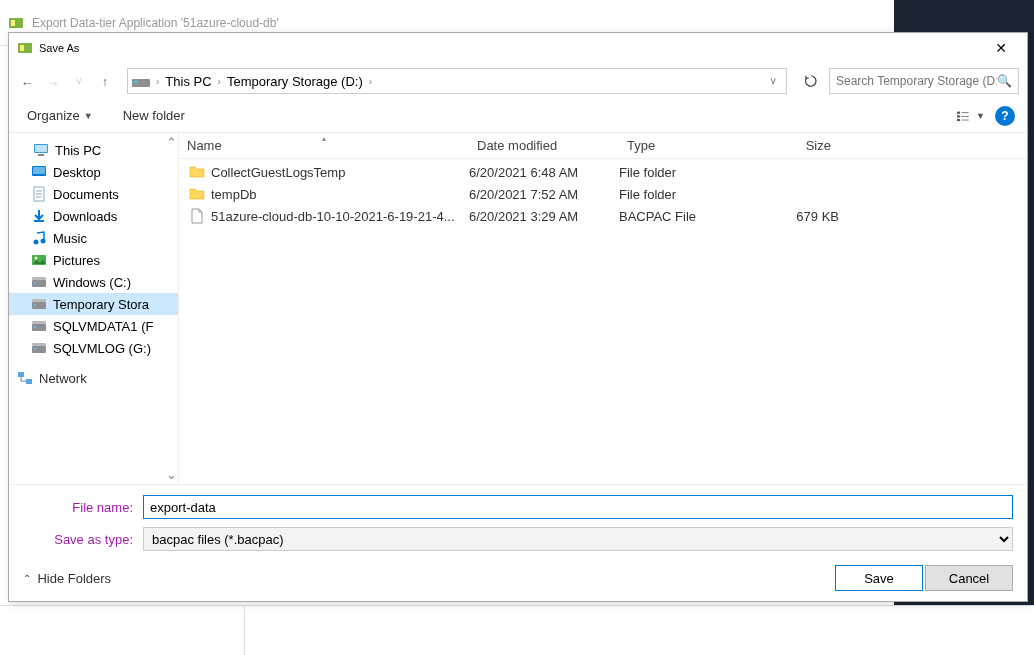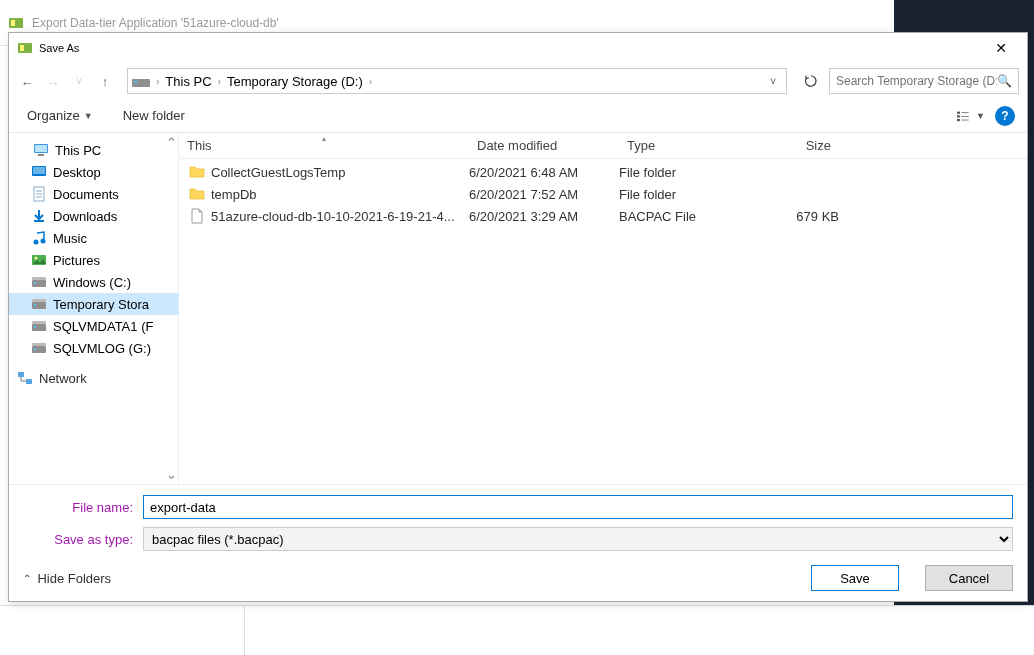--- a/index.html
+++ b/index.html
@@ -81,21 +81,21 @@
     
     .bottom { border-top: 1px solid #eee; padding: 10px 14px; background: #fff; }
     .form-row { display: flex; align-items: center; margin-bottom: 8px; }
     .form-row .lbl { width: 120px; text-align: right; padding-right: 10px; color: #a21caf; }
     .form-row .field { flex: 1; }
     .form-row input[type="text"] { width: 100%; height: 24px; border: 1px solid #0078d4; padding: 0 6px; outline: none; }
     .form-row select { width: 100%; height: 24px; border: 1px solid #ccc; background: #f3f3f3; padding: 0 4px; }
     .actions { display: flex; justify-content: space-between; align-items: center; margin-top: 14px; }
     .hide-folders { display: flex; align-items: center; gap: 6px; cursor: pointer; color: #333; }
     .hide-folders .chev { font-size: 10px; }
-    .buttons { display: flex; gap: 26px; }
+    .buttons { display: flex; gap: 2px; }
     .buttons button { width: 88px; height: 26px; border: 1px solid #adadad; background: #e1e1e1; cursor: pointer; }
     .buttons button.primary { border: 1px solid #0078d4; background: #fff; }
     
     
     .ico-folder { fill: #ffd75e; stroke: #d9a400; stroke-width: 0.5; }
     .ico-file { fill: #fff; stroke: #999; stroke-width: 1; }
     .ico-drive-body { fill: #8f8f8f; }
   </style>
 </head>
 <body>
@@ -279,21 +279,21 @@
       <div class="scroll-hint">
           <span>⌃</span>
           <span>⌄</span>
         </div>
     </div>
 
     <div class="filelist">
       <div class="headers">
         <div class="col col-name" style="position:relative;">
           <span class="sort-arrow">▴</span>
-          <span>This</span>
+          <span>Name</span>
         </div>
         <div class="col col-date">Date modified</div>
         <div class="col col-type">Type</div>
         <div class="col col-size">Size</div>
       </div>
       <div class="rows" id="file-rows">
           <div class="file-row">
             <div class="col-name">
               <svg class="file-icon" viewBox="0 0 16 16">
                 <path class="ico-folder" d="M1 3 L6 3 L8 5 L15 5 L15 13 L1 13 Z"></path>

